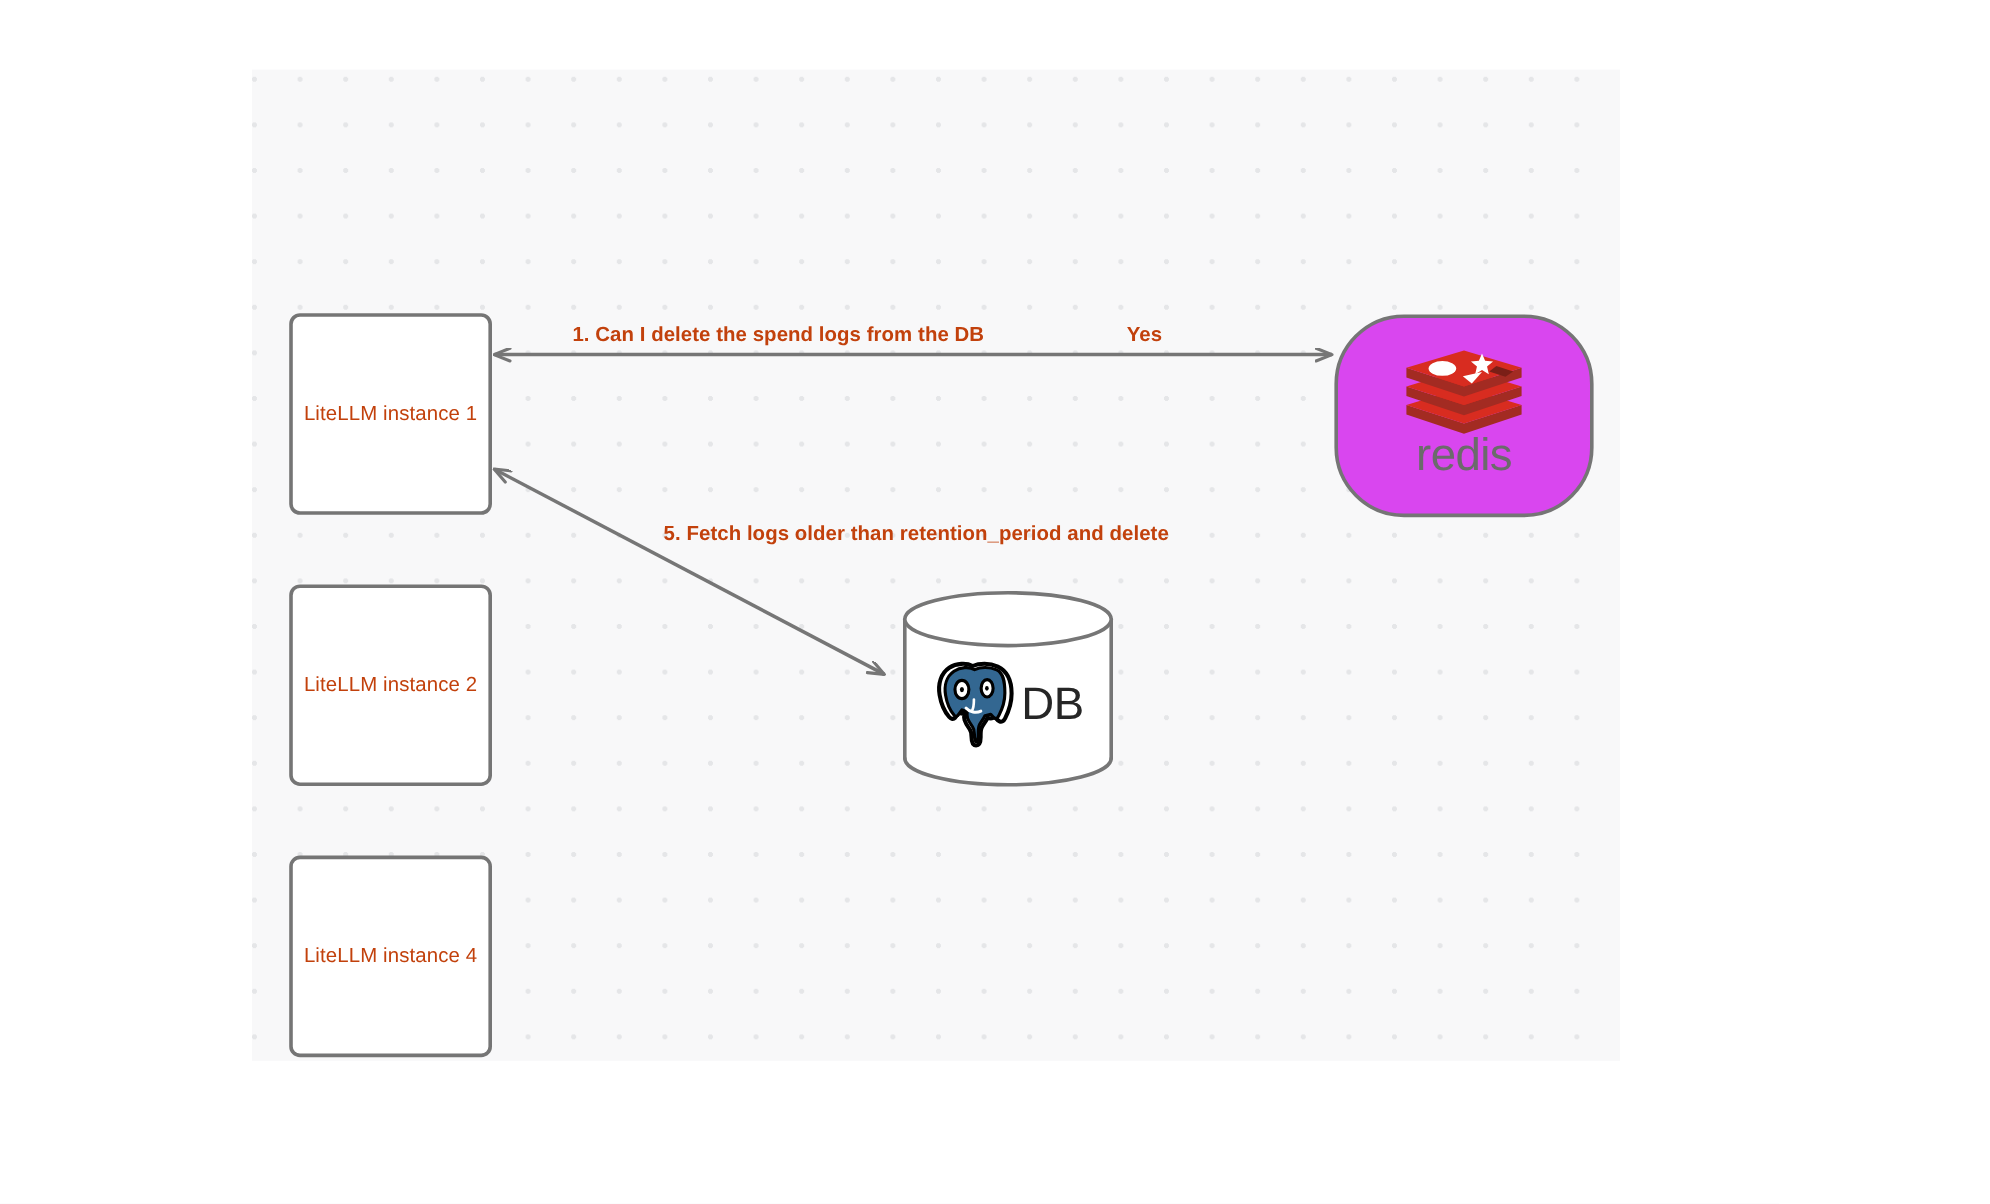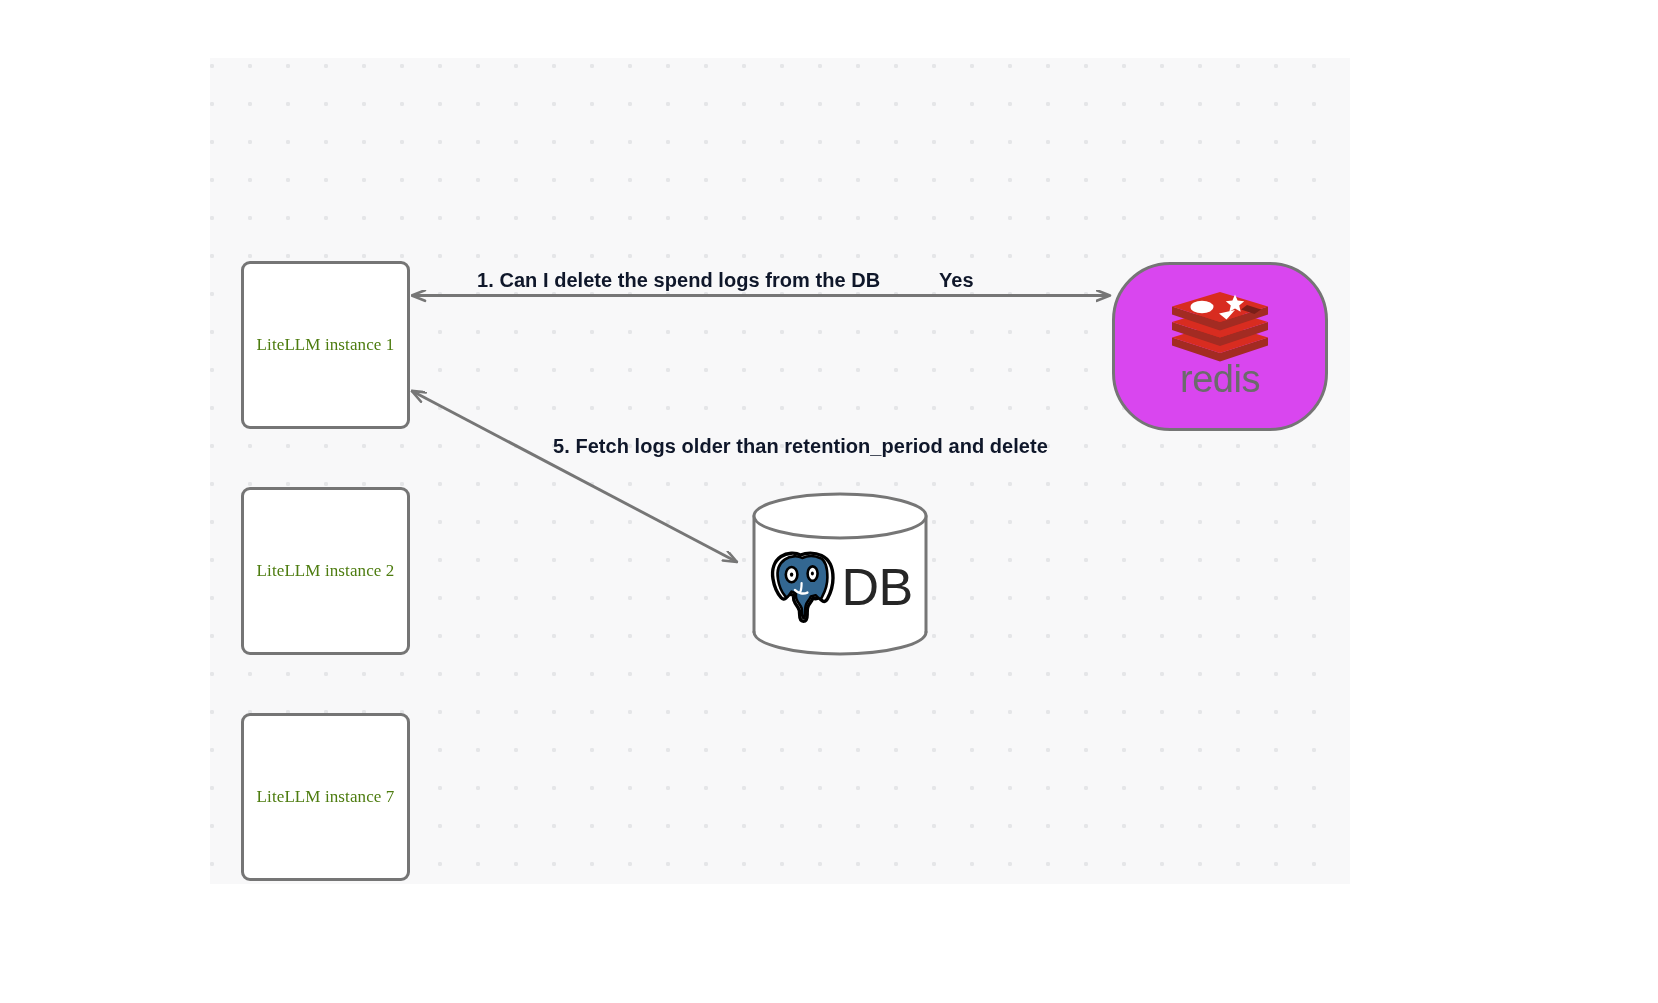--- a/index.html
+++ b/index.html
@@ -40,22 +40,22 @@
     background: #ffffff;
     border: 3px solid #757575;
     border-radius: 9px;
     box-sizing: border-box;
     display: flex;
     align-items: center;
     justify-content: center;
   }
   .node-label {
     font-size: 17px;
-    color: #4d7c0f;
-    font-family: Liberation Serif, serif;
+    color: #c2410c;
+    font-family: Liberation Sans, sans-serif;
     letter-spacing: 0.1px;
     text-align: center;
     line-height: 1.3;
     user-select: none;
   }
 
   #instance-1 { left: 241px; top: 261px; width: 169px; height: 168px; }
   #instance-2 { left: 241px; top: 487px; width: 169px; height: 168px; }
   #instance-3 { left: 241px; top: 713px; width: 169px; height: 168px; }
 
@@ -97,42 +97,42 @@
     left: 0; top: 0;
     width: 182px; height: 166px;
     display: flex;
     align-items: center;
     justify-content: center;
     gap: 2px;
     padding-top: 26px;
     box-sizing: border-box;
   }
   .db-text {
-    font-size: 52px;
+    font-size: 38px;
     color: #262626;
     font-family: "Liberation Sans", sans-serif;
     letter-spacing: -0.5px;
     line-height: 1;
   }
 
   
   #edges {
     position: absolute;
     left: 0; top: 0;
     width: 1658px; height: 1003px;
     pointer-events: none;
   }
 
   
   .edge-label {
     position: absolute;
     font-family: "Liberation Sans", sans-serif;
     font-weight: bold;
-    font-size: 20px;
-    color: #0f172a;
+    font-size: 17px;
+    color: #c2410c;
     white-space: nowrap;
     letter-spacing: 0.05px;
     user-select: none;
   }
   #label-step-1   { left: 477px; top: 269px; }
   #label-yes      { left: 939px; top: 269px; text-align: center; }
   #label-step-2   { left: 553px; top: 435px; }
 </style>
 </head>
 <body>
@@ -162,21 +162,21 @@
 
   <div id="instance-1" class="node-box">
     <span class="node-label">LiteLLM instance 1</span>
   </div>
 
   <div id="instance-2" class="node-box">
     <span class="node-label">LiteLLM instance 2</span>
   </div>
 
   <div id="instance-3" class="node-box">
-    <span class="node-label">LiteLLM instance 7</span>
+    <span class="node-label">LiteLLM instance 4</span>
   </div>
 
   <div id="redis-node">
     <div class="redis-logo-wrap">
 
       <svg class="redis-mark" width="102" height="76" viewBox="0 0 102 76" xmlns="http://www.w3.org/2000/svg">
 
         <path d="M51 74.5 L3 58.5 L3 50.5 L51 66 L99 50.5 L99 58.5 Z" fill="#a32b22"></path>
         <path d="M3 50.5 L51 36 L99 50.5 L51 66 Z" fill="#d82c20"></path>
 

